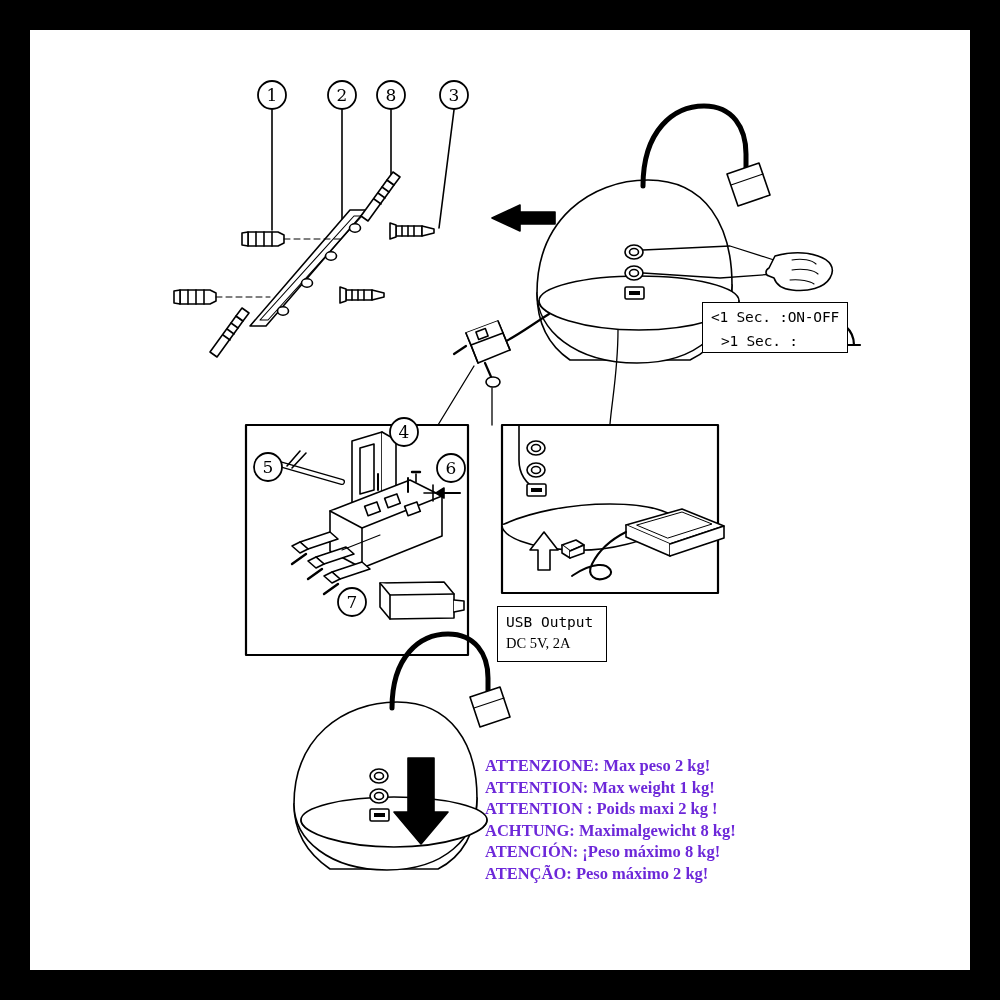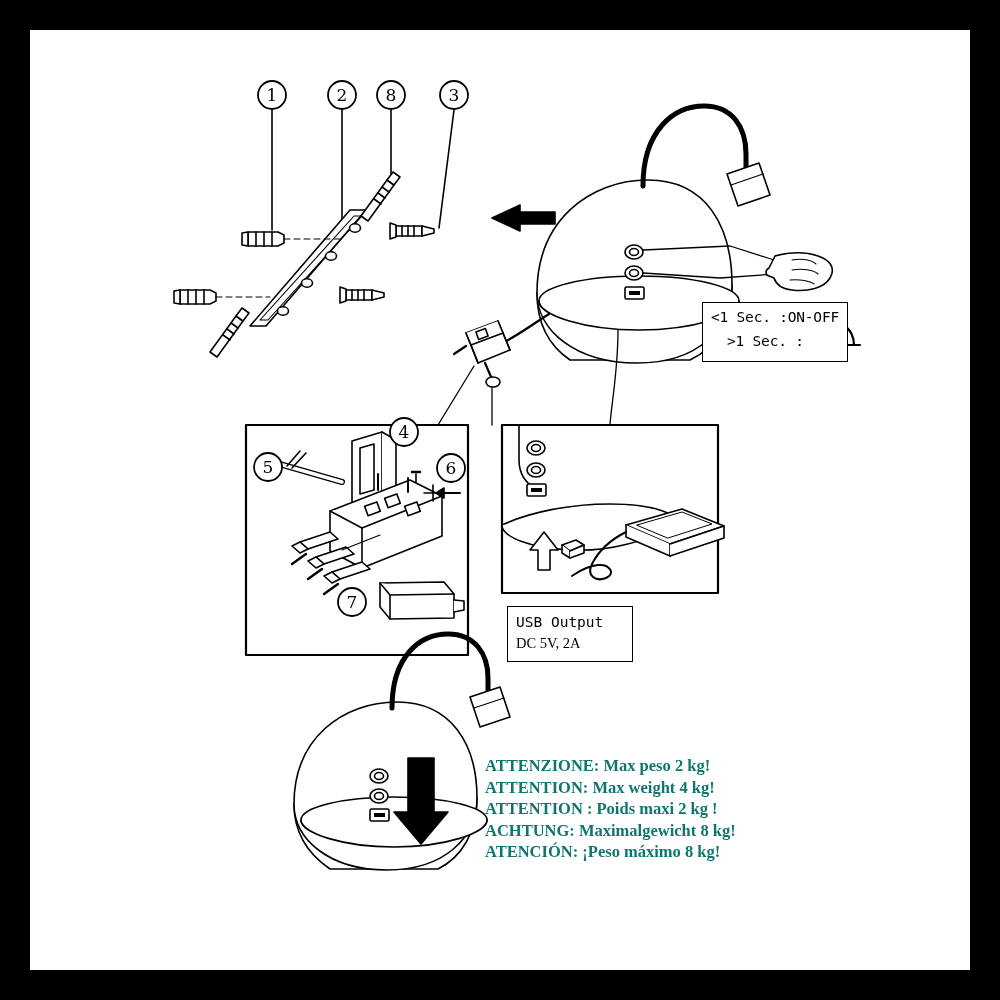--- a/index.html
+++ b/index.html
@@ -50,21 +50,21 @@
   .warn-block {
     position: absolute;
     left: 455px;
     top: 725px;
     width: 420px;
   }
   .warn-line {
     font-family: "Liberation Serif", serif;
     font-weight: bold;
     font-size: 16.5px;
-    color: #0f766e;
+    color: #6d28d9;
     line-height: 21.5px;
     white-space: nowrap;
   }
   .num-label {
     position: absolute;
     font-family: "DejaVu Serif", serif;
     font-size: 17px;
     text-align: center;
     color: #000;
     width: 30px;
@@ -322,31 +322,32 @@
     <div class="num-label" style="left:227px; top:50px;">1</div>
     <div class="num-label" style="left:297px; top:50px;">2</div>
     <div class="num-label" style="left:346px; top:50px;">8</div>
     <div class="num-label" style="left:409px; top:50px;">3</div>
     <div class="num-label" style="left:359px; top:387px;">4</div>
     <div class="num-label" style="left:223px; top:422px;">5</div>
     <div class="num-label" style="left:406px; top:423px;">6</div>
     <div class="num-label" style="left:307px; top:557px;">7</div>
   </div>
 
-  <div class="callout-box" style="left:672px; top:272px; width:146px; height:60px;">
+  <div class="callout-box" style="left:672px; top:272px; width:146px; height:51px;">
     <div class="onoff-text" style="left:8px; top:6px;">&lt;1 Sec. :ON-OFF</div>
-    <div class="onoff-text" style="left:24px; top:30px;">&gt;1 Sec. :</div>
+    <div class="onoff-text" style="left:18px; top:30px;">&gt;1 Sec. :</div>
   </div>
 
-  <div class="callout-box" style="left:477px; top:576px; width:126px; height:56px;padding-left:35px;">
+  <div class="callout-box" style="left:467px; top:576px; width:110px; height:56px;padding-left:35px;">
     <div class="usb-text" style="left:8px; top:5px;">USB Output</div>
     <div class="usb-text" style="left:8px; top:26px;font-family:Liberation Serif, serif;">DC 5V, 2A</div>
   </div>
 
   <div class="warn-block">
     <div class="warn-line">ATTENZIONE: Max peso 2 kg!</div>
-    <div class="warn-line">ATTENTION: Max weight 4 kg!</div>
+    <div class="warn-line">ATTENTION: Max weight 1 kg!</div>
     <div class="warn-line">ATTENTION : Poids maxi 2 kg !</div>
     <div class="warn-line">ACHTUNG: Maximalgewicht 8 kg!</div>
     <div class="warn-line">ATENCIÓN: ¡Peso máximo 8 kg!</div>
+    <div class="warn-line">ATENÇÃO: Peso máximo 2 kg!</div>
   </div>
 
 </div>
 
 </body></html>

